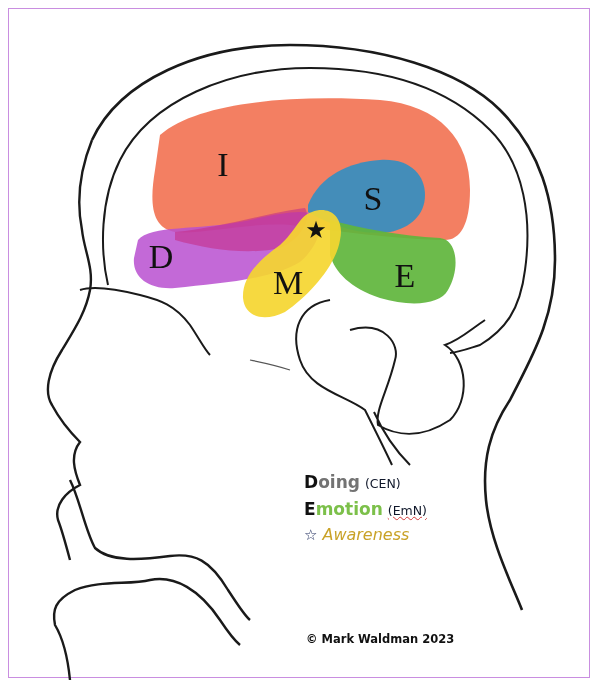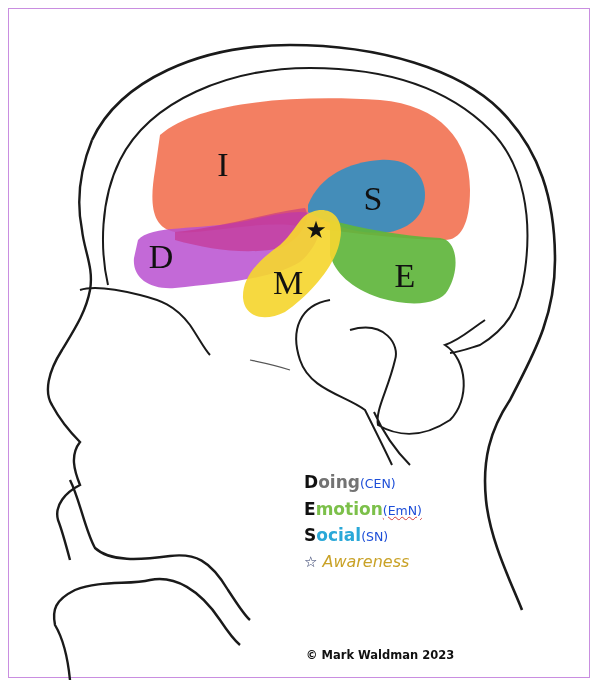--- a/index.html
+++ b/index.html
@@ -9,25 +9,25 @@
       border: 1.5px solid #c98ee0; box-sizing: border-box;
     }
     svg.art { position: absolute; left: 0; top: 0; }
     .region-letter {
       font-family: "Liberation Serif", "DejaVu Serif", serif;
       font-size: 34px; fill: #111; text-anchor: middle;
     }
     .legend { position: absolute; left: 304px; top: 470px; }
     .legend-row { font-family: "DejaVu Sans", sans-serif; font-size: 17px; font-weight: bold; line-height: 24.5px; white-space: nowrap; }
     .legend-row .first { color: #111; }
-    .legend-row .abbr { font-weight: normal; font-size: 12.5px; color: #1d4ed8; }
+    .legend-row .abbr { font-weight: normal; font-size: 12.5px; color: #0f172a; margin-left: 5px; }
     .legend-row .abbr.squiggle { text-decoration: underline wavy #d23a3a; text-decoration-thickness: 1px; }
     .aware { font-family: "DejaVu Sans", sans-serif; font-style: italic; font-size: 16px; color: #c9a227; line-height: 24px; }
     .aware .star { color: #1d2a5c; font-style: normal; margin-right: 5px; font-size: 15px; }
-    .copyright { position: absolute; left: 306px; top: 648px; font-family: "DejaVu Sans", sans-serif; font-weight: bold; font-size: 11.5px; color: #111; }
+    .copyright { position: absolute; left: 306px; top: 632px; font-family: "DejaVu Sans", sans-serif; font-weight: bold; font-size: 11.5px; color: #111; }
   </style>
 </head>
 <body>
 
 <div class="frame"></div>
 
 <svg class="art" width="601" height="689" viewBox="0 0 601 689">
 
   <path d="M 70 680
            C 68 660, 64 640, 55 625
@@ -121,21 +121,18 @@
   <text x="316" y="238" font-size="24" text-anchor="middle" fill="#111" font-family="DejaVu Sans, sans-serif">★</text>
 </svg>
 
 <div class="legend">
   <div class="legend-row">
     <span class="first">D</span><span style="color:#737373">oing</span><span class="abbr">(CEN)</span>
   </div>
   <div class="legend-row">
     <span class="first">E</span><span style="color:#7cc04a">motion</span><span class="abbr squiggle">(EmN)</span>
   </div>
-  <div class="legend-row">
-    <span class="first">S</span><span style="color:#2aa8d8">ocial</span><span class="abbr">(SN)</span>
-  </div>
   <div class="aware">
     <span class="star">☆</span><span>Awareness</span>
   </div>
 </div>
 
 <div class="copyright">© Mark Waldman 2023</div>
 
 </body></html>

